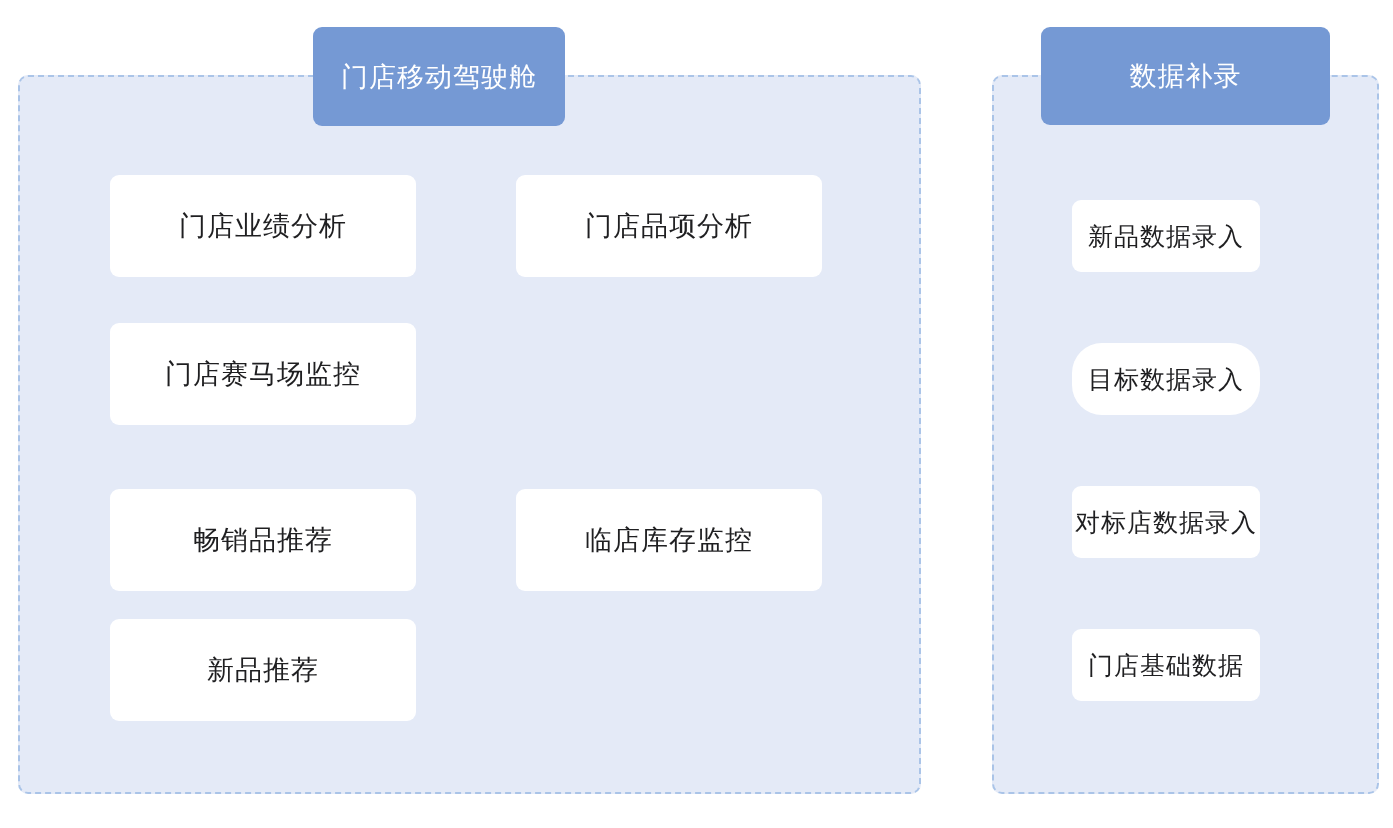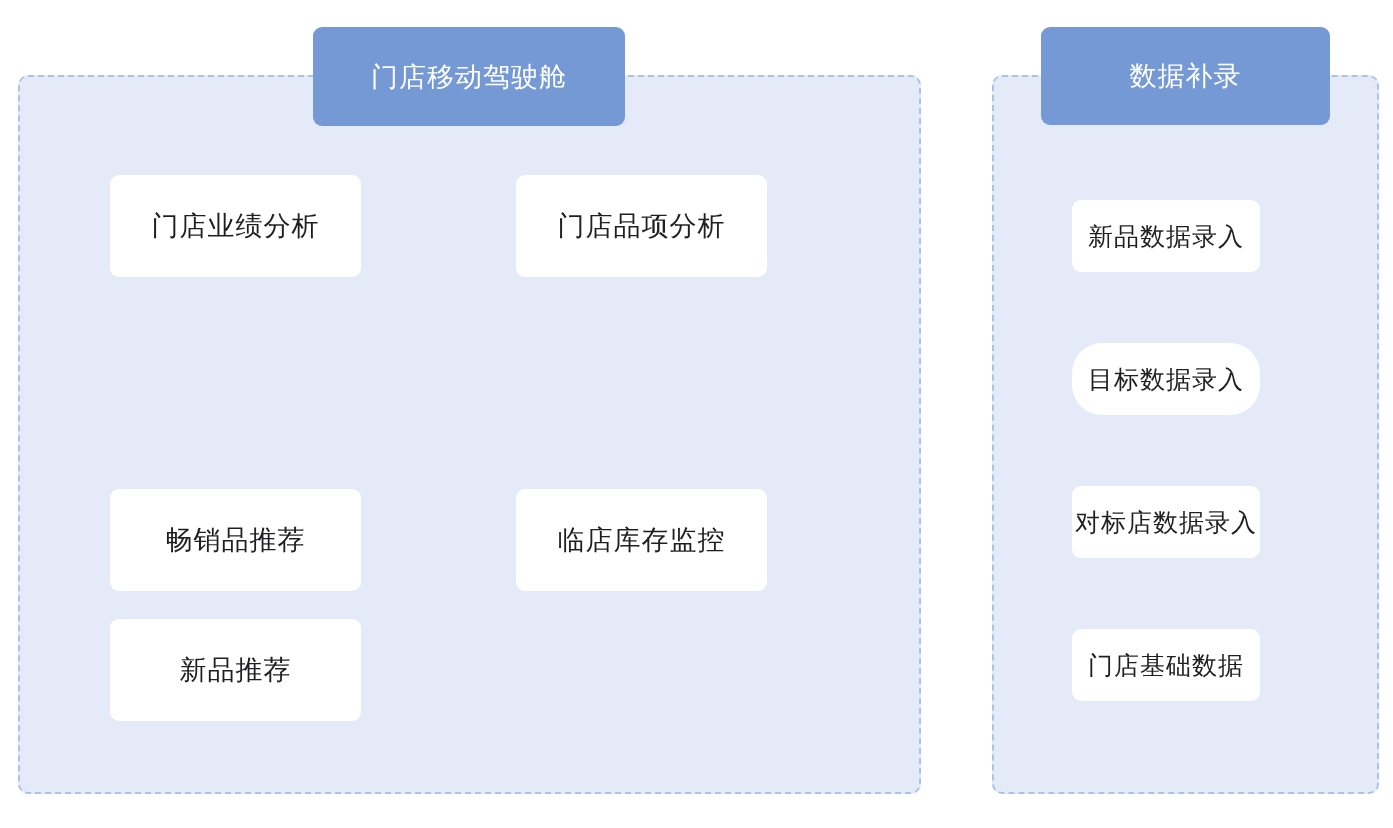--- a/index.html
+++ b/index.html
@@ -50,21 +50,21 @@
     color: #ffffff;
     display: flex;
     align-items: center;
     justify-content: center;
     box-sizing: border-box;
     letter-spacing: 1px;
   }
   .header-left {
     left: 313px;
     top: 27px;
-    width: 312px;
+    width: 252px;
     height: 99px;
     font-size: 27px;
   }
   .header-right {
     left: 1041px;
     top: 27px;
     width: 289px;
     height: 98px;
     font-size: 27px;
   }
@@ -76,21 +76,21 @@
     border-radius: 9px;
     display: flex;
     align-items: center;
     justify-content: center;
     color: #1f1f21;
     box-sizing: border-box;
     text-align: center;
     letter-spacing: 1px;
   }
   .card-left {
-    width: 251px;
+    width: 306px;
     height: 102px;
     font-size: 27px;
   }
   .card-right {
     width: 188px;
     height: 72px;
     font-size: 25px;
   }
 
   
@@ -114,20 +114,23 @@
 <body>
 
 <div class="canvas">
 
   <div class="panel panel-left"></div>
 
   <div class="card card-left col-a row-1">
     <span>门店业绩分析</span>
   </div>
 
+  <div class="card card-left col-a row-2">
+    <span>门店赛马场监控</span>
+  </div>
 
   <div class="card card-left col-a row-3">
     <span>畅销品推荐</span>
   </div>
 
   <div class="card card-left col-a row-4">
     <span>新品推荐</span>
   </div>
 
   <div class="card card-left col-b row-1">

